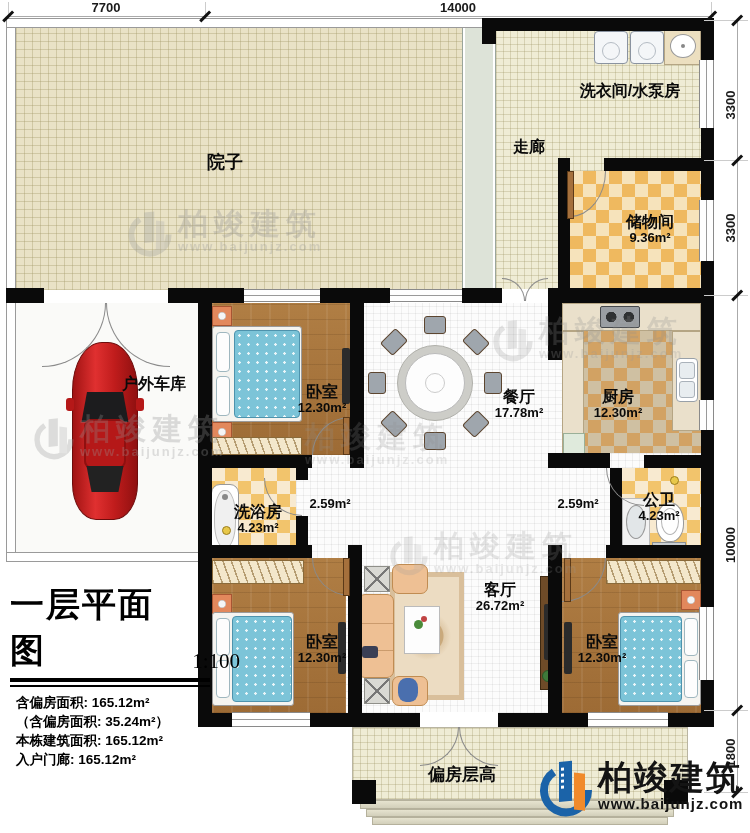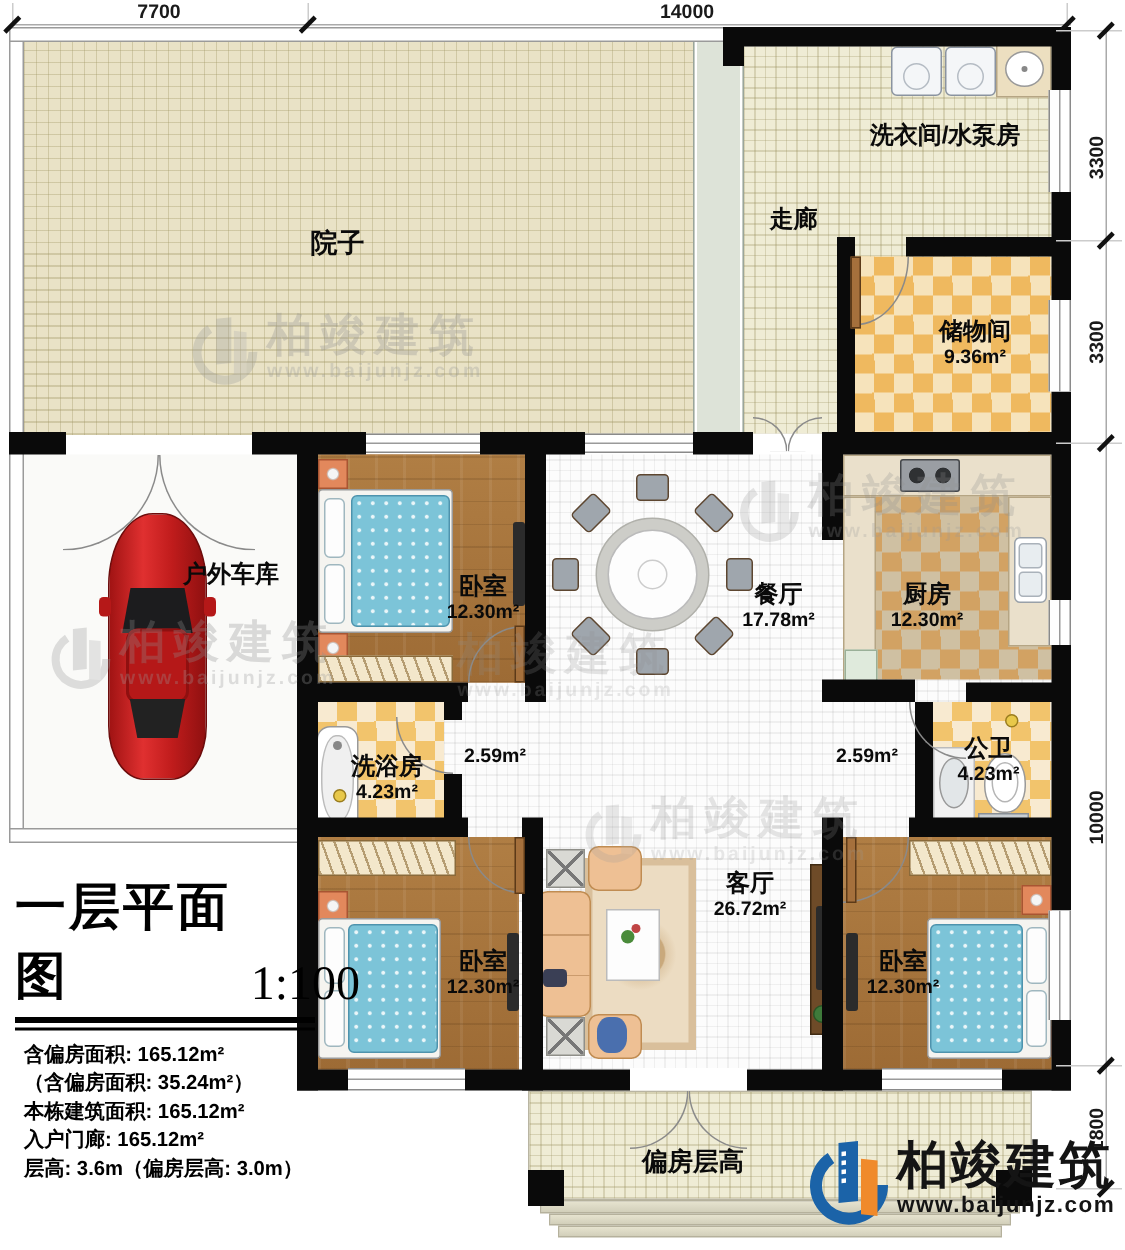--- a/index.html
+++ b/index.html
@@ -60,21 +60,21 @@
   .tick{position:absolute;width:14px;height:2.5px;background:#111;transform:rotate(-45deg);}
   .dimline{position:absolute;background:#aaa;}
   .extline{position:absolute;background:#ccc;}
   .wm{position:absolute;display:flex;align-items:center;gap:6px;opacity:.30;pointer-events:none;}
   .wm .wm-big{font-size:30px;font-weight:bold;letter-spacing:6px;color:#8f8f8f;line-height:1;}
   .wm .wm-url{font-size:13px;font-weight:bold;letter-spacing:2px;color:#9a9a9a;line-height:1.2;}
   .step{position:absolute;background:linear-gradient(180deg,#e6e3cf,#d2cfba);border:1px solid #b5b19c;box-sizing:border-box;}
   #titleblock{position:absolute;left:10px;top:562px;width:230px;color:#000;}
   #titleblock .t-row{display:flex;align-items:flex-end;gap:10px;margin-top:20px;}
   #titleblock .t-main{font-size:34px;font-weight:bold;letter-spacing:2px;}
-  #titleblock .t-scale{font-size:32px;font-family:"Liberation Serif","DejaVu Serif",serif;}
+  #titleblock .t-scale{font-size:21px;font-family:"Liberation Serif","DejaVu Serif",serif;}
   #titleblock .u1{height:4px;background:#000;margin-top:4px;width:200px;}
   #titleblock .u2{height:2px;background:#000;margin-top:3px;width:200px;}
   #titleblock .stats{margin-top:6px;font-size:13.5px;font-weight:bold;line-height:19px;padding-left:6px;}
   #logo{position:absolute;left:540px;top:756px;display:flex;align-items:center;gap:6px;}
   #logo .lg-big{font-size:34px;font-weight:bold;color:#141414;letter-spacing:2px;line-height:1;}
   #logo .lg-url{font-size:15px;font-weight:bold;color:#141414;letter-spacing:1px;line-height:1.3;}
 </style>
 </head>
 <body>
 
@@ -389,21 +389,20 @@
       <span class="t-main">一层平面图</span>
       <span class="t-scale">1:100</span>
     </div>
     <div class="u1"></div>
     <div class="u2"></div>
     <div class="stats">
       <div>含偏房面积: 165.12m²</div>
       <div>（含偏房面积: 35.24m²）</div>
       <div>本栋建筑面积: 165.12m²</div>
       <div>入户门廊: 165.12m²</div>
-      <div>层高: 3.6m（偏房层高: 3.0m）</div>
     </div>
   </div>
 
   <div id="logo">
     <svg width="52" height="62" viewBox="0 0 52 62">
       <path d="M14 16 A 22 22 0 1 0 48 34" fill="none" stroke="#1b63a8" stroke-width="8"></path>
       <rect x="19" y="8" width="13" height="40" fill="#1b63a8" transform="skewY(-6)"></rect>
       <rect x="34" y="13" width="11" height="37" fill="#f08a2b" transform="skewY(6)"></rect>
       <rect x="21" y="14" width="3" height="3" fill="#fff" transform="skewY(-6)"></rect>
       <rect x="21" y="20" width="3" height="3" fill="#fff" transform="skewY(-6)"></rect>

